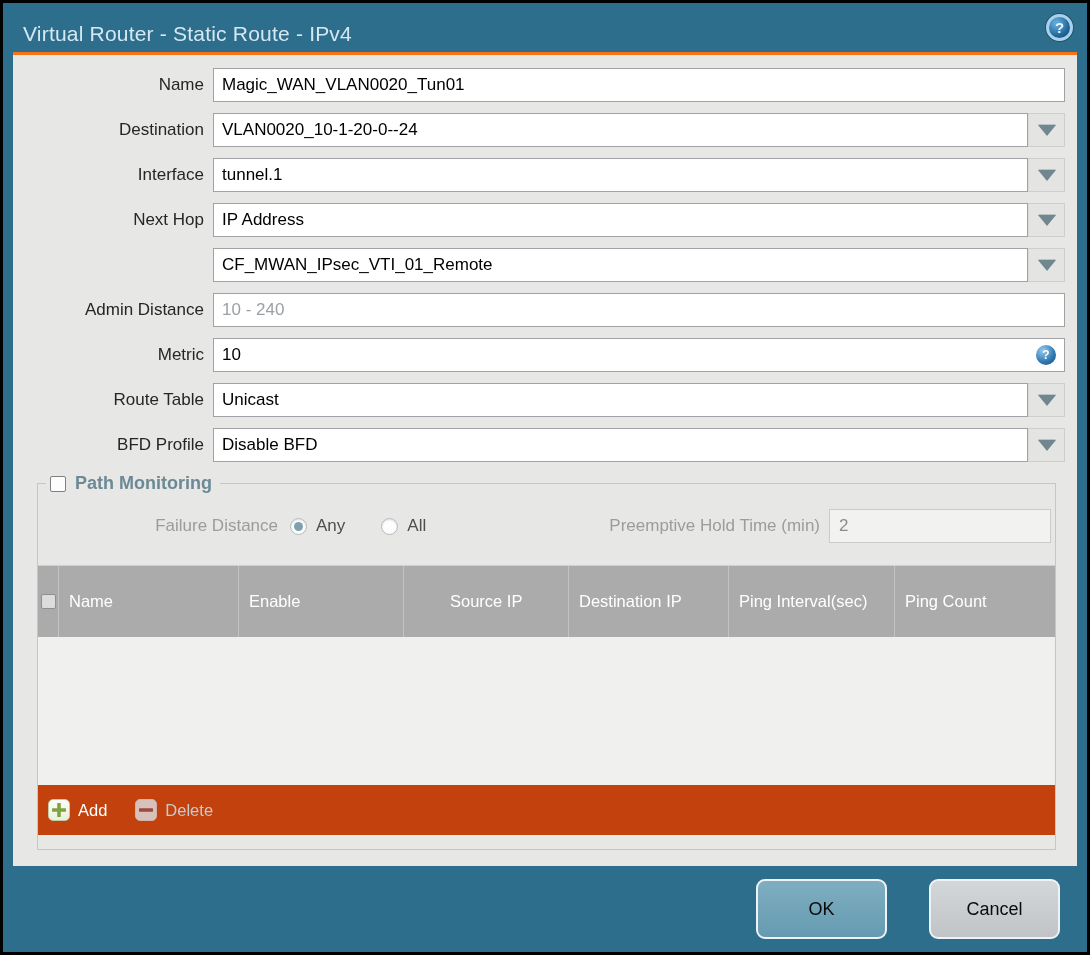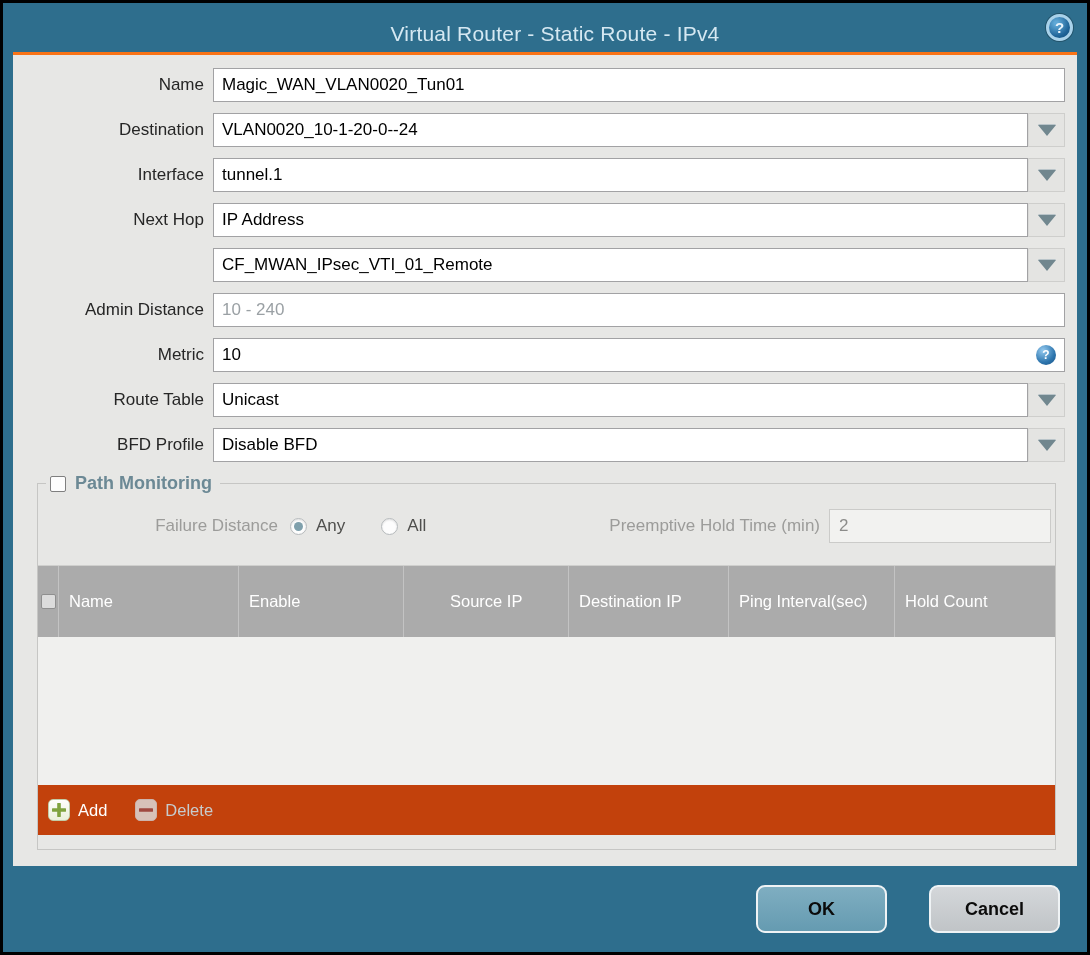--- a/index.html
+++ b/index.html
@@ -1,21 +1,21 @@
 <!DOCTYPE html>
 <html><head>
 <meta charset="utf-8">
 <style>
   * { margin:0; padding:0; box-sizing:border-box; }
   html,body { width:1090px; height:955px; }
   body { background:#000; position:relative; font-family:"Liberation Sans", sans-serif; }
 
   .dialog { position:absolute; inset:3px; background:#2E6E8D; }
 
-  .titlebar { height:62px; display:flex; align-items:center; position:relative;justify-content:center; }
+  .titlebar { height:62px; display:flex; align-items:center; position:relative; }
   .title { padding-left:20px; font-size:21px; color:#D5E8F2; letter-spacing:0.2px; }
   .help-circle {
     position:absolute; right:14px; top:11px; width:27px; height:27px; border-radius:50%;
     background:radial-gradient(circle at 35% 30%, #5FA8D6 10%, #1E6397 65%, #124B77);
     border:3px solid #A9D2EA; box-shadow:0 0 0 1px rgba(0,0,0,.25);
     display:flex; align-items:center; justify-content:center;
     color:#EAF5FC; font-size:15px; font-weight:bold; cursor:pointer;
   }
 
   .content { position:absolute; left:10px; right:10px; top:49px; bottom:86px;
@@ -63,23 +63,23 @@
   .tfoot { height:50px; background:#c2410c; display:flex; align-items:center; padding-left:10px; }
   .tbl-btn { display:flex; align-items:center; gap:8px; cursor:pointer; }
   .addbtn { color:#FFFFFF; font-size:16.5px; }
   .delbtn { margin-left:28px; color:#C7CBCD; font-size:16.5px; }
   .icon-sq { width:22px; height:22px; border-radius:5px; display:flex; align-items:center; justify-content:center; }
   .icon-add { background:linear-gradient(#FEFEFC,#EAF0DB); border:1px solid #C2CBA6; }
   .icon-del { background:#DBD8D8; border:1px solid #CFC7C7; opacity:.85; }
 
   .dlg-footer { position:absolute; left:0; right:0; bottom:0; height:86px; display:flex;
     justify-content:flex-end; align-items:center; gap:14px; padding-right:27px; }
-  .btn { width:131px; height:48px; border-radius:9px; border:2px solid #EFF3F5; font-size:18px;
+  .btn { width:131px; height:60px; border-radius:9px; border:2px solid #EFF3F5; font-size:18px;
     color:#0B0B0B; display:flex; align-items:center; justify-content:center; cursor:pointer;
-    font-family:"Liberation Sans", sans-serif;font-weight:bold; }
+    font-family:"Liberation Sans", sans-serif; }
   .btn-ok { background:linear-gradient(#7FAEC1,#659BB1); }
   .btn-cancel { background:linear-gradient(#D4D7DA,#C0C4C7);margin-left:28px; }
 </style>
 </head>
 <body>
 
 <div class="dialog">
 
   <div class="titlebar">
     <div class="title">Virtual Router - Static Route - IPv4</div>
@@ -193,21 +193,21 @@
       <div class="pm-table">
         <div class="thead">
           <div class="th th-cb">
             <span class="cb-hdr"></span>
           </div>
           <div class="th th-name">Name</div>
           <div class="th th-enable">Enable</div>
           <div class="th th-src">Source IP</div>
           <div class="th th-dst">Destination IP</div>
           <div class="th th-ping">Ping Interval(sec)</div>
-          <div class="th th-count">Hold Count</div>
+          <div class="th th-count">Ping Count</div>
         </div>
         <div class="tbody"></div>
         <div class="tfoot">
           <div class="tbl-btn addbtn">
             <span class="icon-sq icon-add">
               <svg width="14" height="14" viewBox="0 0 14 14">
                   <path d="M7 1 V13 M1 7 H13" stroke="#7FA33F" stroke-width="3.6" stroke-linecap="round"></path>
                 </svg>
             </span>
             <span>Add</span>

